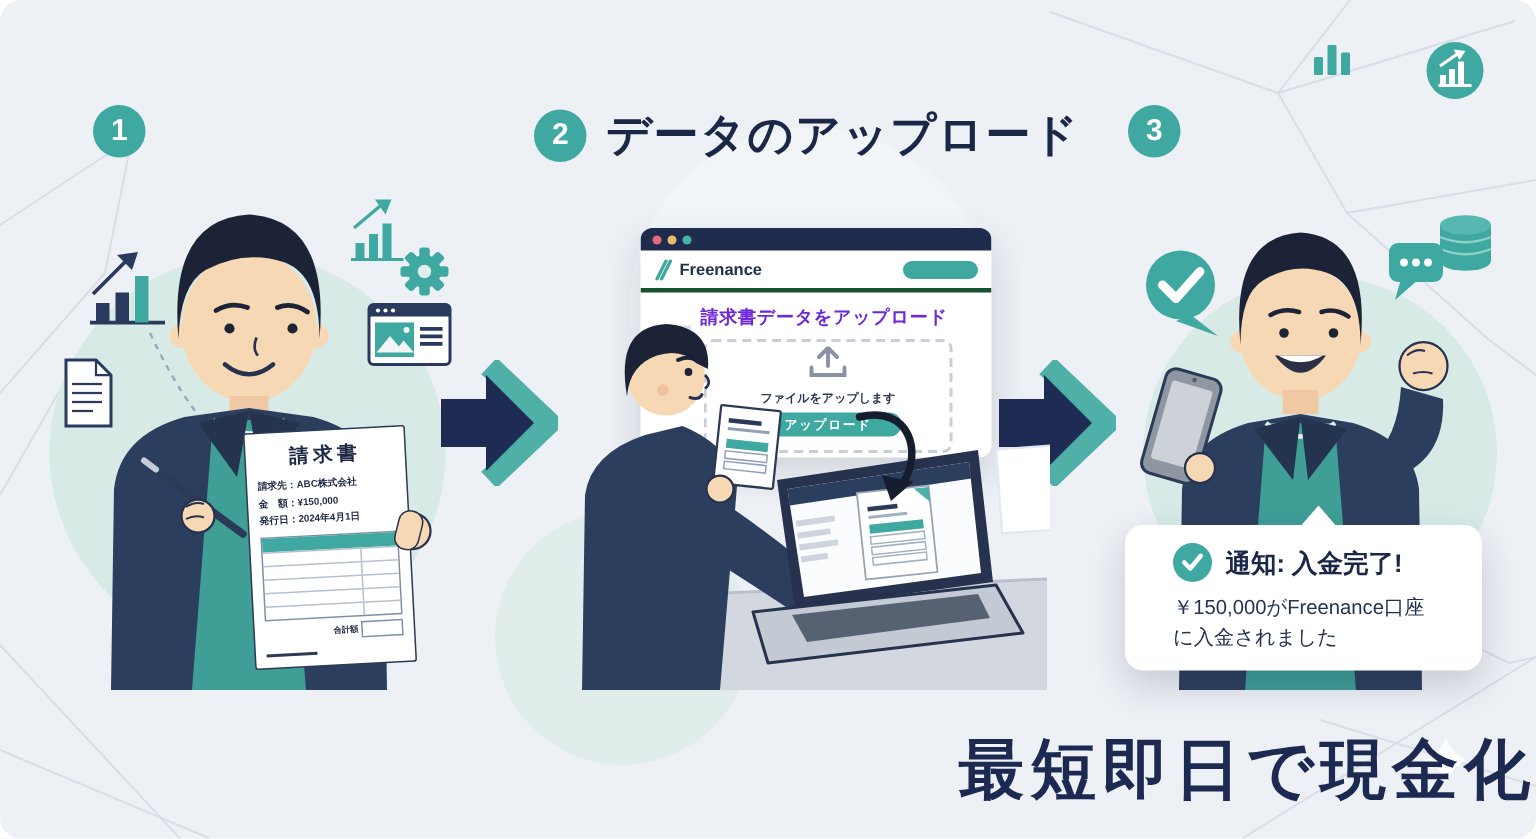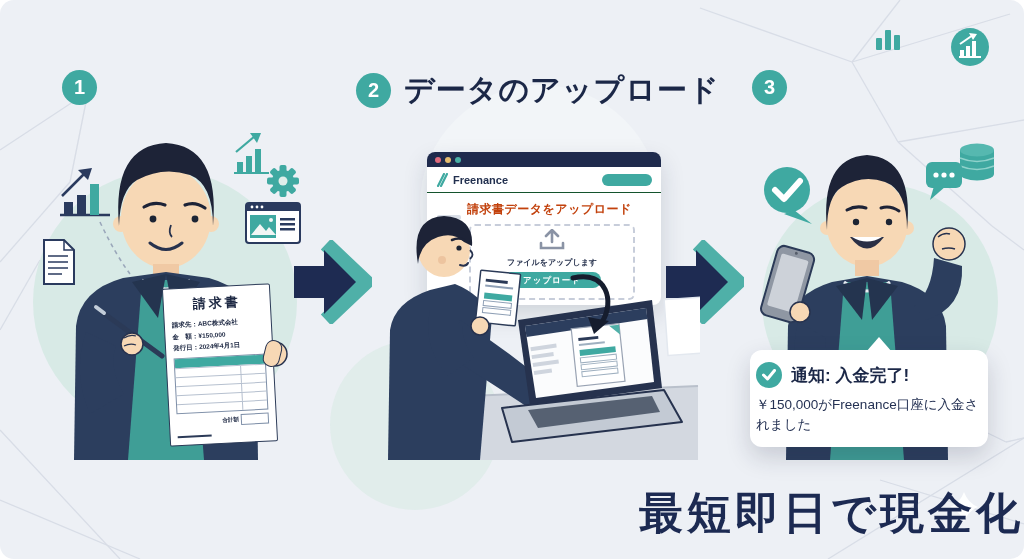--- a/index.html
+++ b/index.html
@@ -21,31 +21,31 @@
   .inv-td-b{flex:1;}
   .inv-total{display:flex;justify-content:flex-end;align-items:center;gap:2px;margin-top:3px;}
   .inv-total-label{font-size:5.5px;color:#1c2742;font-weight:700;}
   .inv-total-box{width:26px;height:9px;border:1px solid #7e8fa8;}
   .inv-sig{width:34px;height:2px;background:#2b3a57;margin-top:8px;}
   .thumb{position:absolute;left:264px;top:340px;width:15px;height:25px;background:#f7d8b5;border:1.5px solid #27324e;border-radius:8px;transform:rotate(14deg);z-index:4;}
   
   .bwin{position:absolute;left:427px;top:152px;width:234px;height:153px;background:#fff;border-radius:8px;box-shadow:0 10px 24px rgba(25,35,60,.16);z-index:1;overflow:hidden;}
   .bwin-titlebar{height:15px;background:#1f2b4d;display:flex;align-items:center;gap:4px;padding-left:8px;}
   .dot{width:6px;height:6px;border-radius:50%;}
-  .bwin-header{height:25px;border-bottom:1px solid #14532d;display:flex;align-items:center;padding:0 9px;gap:5px;}
+  .bwin-header{height:25px;border-bottom:3px solid #14532d;display:flex;align-items:center;padding:0 9px;gap:5px;}
   .bbrand{font-size:11px;font-weight:800;color:#22304f;}
   .bpill{margin-left:auto;width:50px;height:12px;border-radius:6px;background:#3fa9a1;}
   .bwin-body{position:relative;height:113px;}
   .bskel{position:absolute;left:10px;background:#d9dee7;height:5px;border-radius:2px;}
-  .bheading{margin:8px 0 0 40px;font-size:12px;font-weight:800;color:#c2410c;letter-spacing:.5px;white-space:nowrap;}
+  .bheading{margin:8px 0 0 40px;font-size:12px;font-weight:800;color:#6d28d9;letter-spacing:.5px;white-space:nowrap;}
   .dropzone{margin:6px 0 0 42px;width:166px;height:76px;border:2px dashed #c7cdda;border-radius:6px;text-align:center;padding-top:3px;box-sizing:border-box;}
   .droptext{font-size:8px;font-weight:700;color:#2a3550;margin-top:2px;}
   .upbtn{margin:4px auto 0;width:98px;height:16px;border-radius:8px;background:#3fa9a1;color:#fff;font-size:8.5px;font-weight:700;line-height:16px;text-align:center;letter-spacing:1px;}
   
-  .notif{position:absolute;left:750px;top:350px;width:238px;background:#fff;border-radius:12px;box-shadow:0 10px 24px rgba(25,35,60,.18);z-index:6;padding:12px 6px 13px;box-sizing:border-box;}
+  .notif{position:absolute;left:750px;top:350px;width:238px;background:#fff;border-radius:12px;box-shadow:0 10px 24px rgba(25,35,60,.18);z-index:6;padding:12px 32px 13px;box-sizing:border-box;}
   .notif-pointer{position:absolute;top:-13px;left:116px;width:0;height:0;border-left:13px solid transparent;border-right:13px solid transparent;border-bottom:15px solid #fff;}
   .notif-row{display:flex;align-items:center;gap:9px;}
   .notif-check{width:26px;height:26px;border-radius:50%;background:#3fa9a1;flex:0 0 auto;display:flex;align-items:center;justify-content:center;}
   .notif-title{font-size:17px;font-weight:800;color:#1b2747;white-space:nowrap;}
   .notif-body{margin-top:7px;font-size:13.5px;font-weight:400;color:#243153;line-height:1.45;}
   
   .footer-headline{position:absolute;left:0;right:0;top:484px;text-align:right;font-size:44px;font-weight:800;color:#1c2a52;letter-spacing:4px;z-index:7;}
 </style>
 </head>
 <body>

